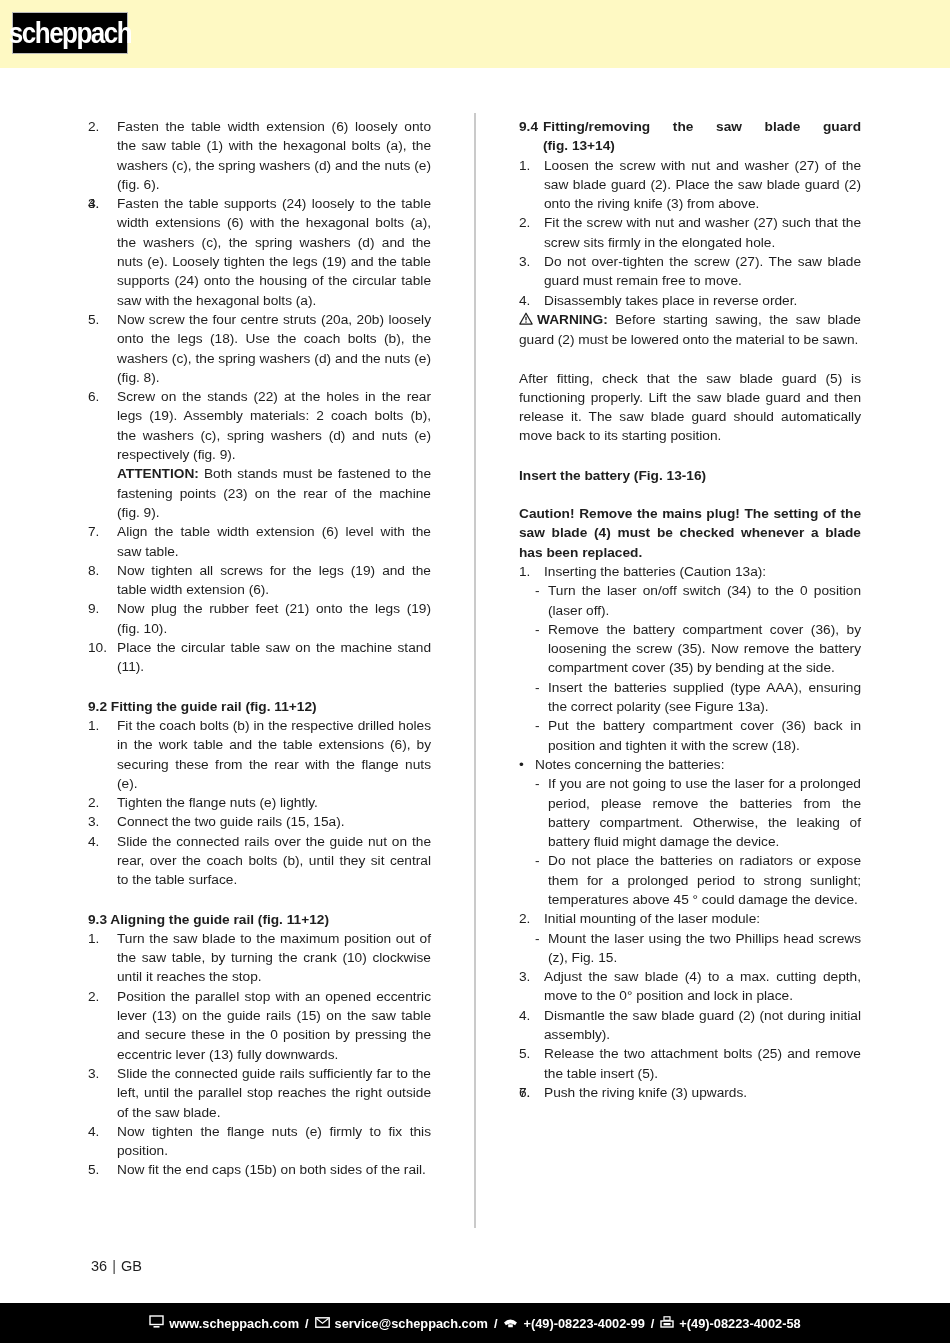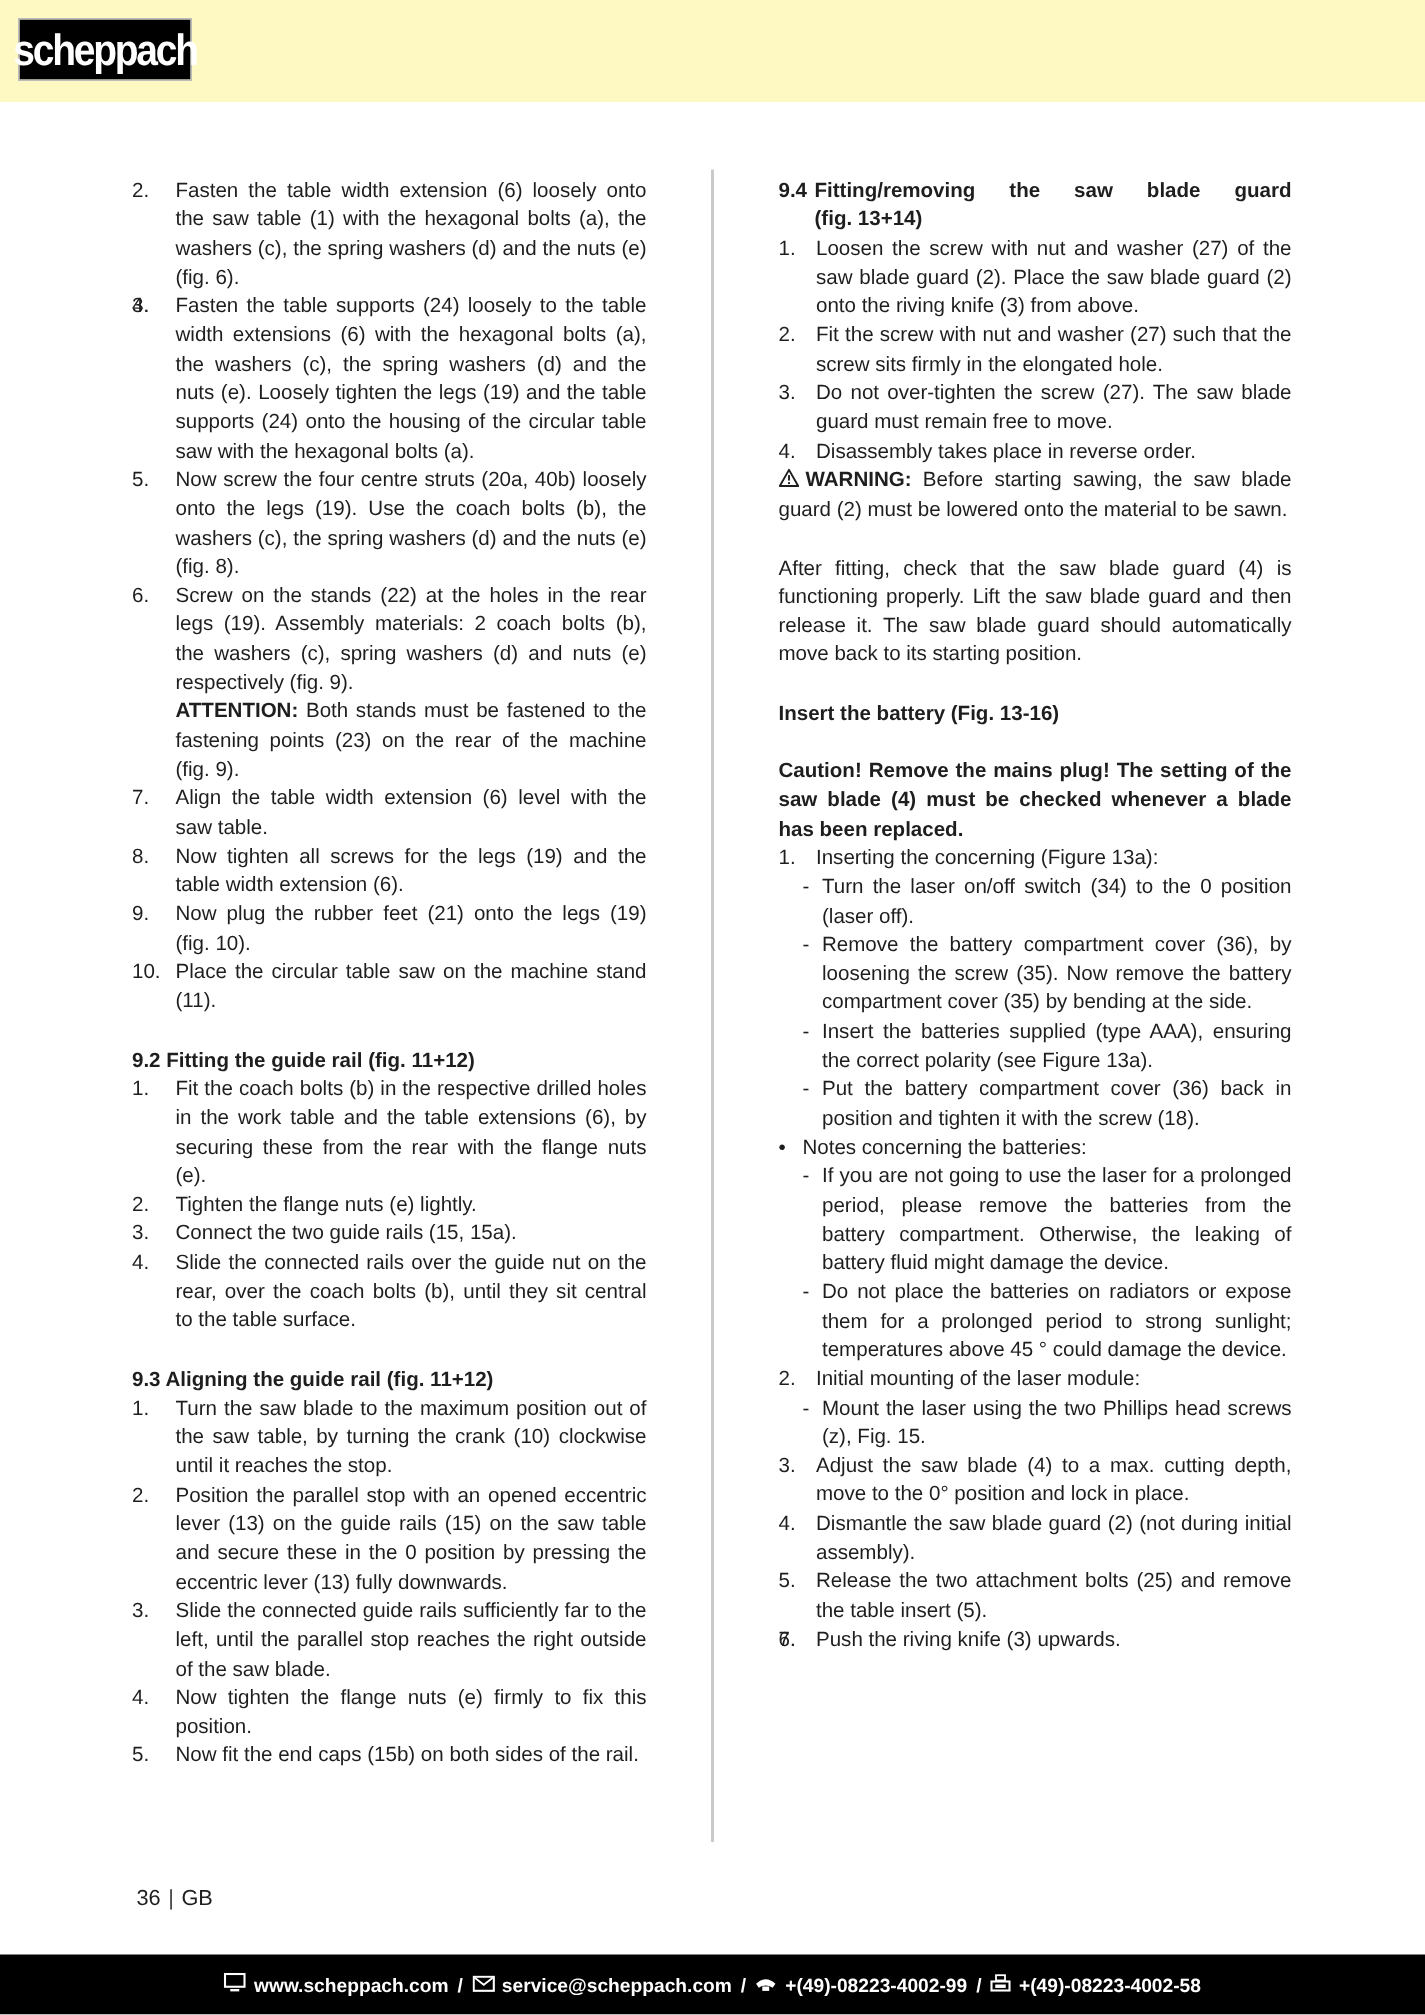--- a/index.html
+++ b/index.html
@@ -67,21 +67,21 @@
       <span>scheppach</span>
     </div>
   </div>
 
   <div class="col-divider"></div>
 
   <div class="col col-left">
     <div class="li"><span class="n">2.</span><span>Fasten the table width extension (6) loosely onto the saw table (1) with the hexagonal bolts (a), the washers (c), the spring washers (d) and the nuts (e) (fig. 6).</span></div>
     <div class="li"><span class="n">3.</span></div>
     <div class="li"><span class="n">4.</span><span>Fasten the table supports (24) loosely to the table width extensions (6) with the hexagonal bolts (a), the washers (c), the spring washers (d) and the nuts (e). Loosely tighten the legs (19) and the table supports (24) onto the housing of the circular table saw with the hexagonal bolts (a).</span></div>
-    <div class="li"><span class="n">5.</span><span>Now screw the four centre struts (20a, 40b) loosely onto the legs (19). Use the coach bolts (b), the washers (c), the spring washers (d) and the nuts (e) (fig. 8).</span></div>
+    <div class="li"><span class="n">5.</span><span>Now screw the four centre struts (20a, 20b) loosely onto the legs (18). Use the coach bolts (b), the washers (c), the spring washers (d) and the nuts (e) (fig. 8).</span></div>
     <div class="li"><span class="n">6.</span><span>Screw on the stands (22) at the holes in the rear legs (19). Assembly materials: 2 coach bolts (b), the washers (c), spring washers (d) and nuts (e) respectively (fig. 9).</span></div>
     <div class="cont"><b>ATTENTION:</b><span> Both stands must be fastened to the fastening points (23) on the rear of the machine (fig. 9).</span></div>
     <div class="li"><span class="n">7.</span><span>Align the table width extension (6) level with the saw table.</span></div>
     <div class="li"><span class="n">8.</span><span>Now tighten all screws for the legs (19) and the table width extension (6).</span></div>
     <div class="li"><span class="n">9.</span><span>Now plug the rubber feet (21) onto the legs (19) (fig. 10).</span></div>
     <div class="li"><span class="n">10.</span><span>Place the circular table saw on the machine stand (11).</span></div>
 
     <div class="h h-plain">9.2 Fitting the guide rail (fig. 11+12)</div>
     <div class="li"><span class="n">1.</span><span>Fit the coach bolts (b) in the respective drilled holes in the work table and the table extensions (6), by securing these from the rear with the flange nuts (e).</span></div>
     <div class="li"><span class="n">2.</span><span>Tighten the flange nuts (e) lightly.</span></div>
@@ -107,29 +107,29 @@
     <div class="li"><span class="n">4.</span><span>Disassembly takes place in reverse order.</span></div>
 
     <div class="warn">
       <span class="warn-icon"><svg width="14" height="13" viewBox="0 0 24 22">
             <path d="M12 2 L22.5 20.5 H1.5 Z" fill="none" stroke="#1e1e1e" stroke-width="2.2" stroke-linejoin="round"></path>
             <rect x="10.9" y="8" width="2.2" height="6.2" fill="#1e1e1e"></rect>
             <rect x="10.9" y="16" width="2.2" height="2.2" fill="#1e1e1e"></rect>
           </svg></span><b>WARNING:</b><span> Before starting sawing, the saw blade guard (2) must be lowered onto the material to be sawn.</span>
     </div>
 
-    <div class="note">After fitting, check that the saw blade guard (4) is functioning properly. Lift the saw blade guard and then release it. The saw blade guard should automatically move back to its starting position.</div>
+    <div class="note">After fitting, check that the saw blade guard (5) is functioning properly. Lift the saw blade guard and then release it. The saw blade guard should automatically move back to its starting position.</div>
 
     <div class="h h-plain">
       <div>Insert the battery (Fig. 13-16)</div>
     </div>
 
     <div class="caution">Caution! Remove the mains plug! The setting of the saw blade (4) must be checked whenever a blade has been replaced.</div>
 
-    <div class="li"><span class="n">1.</span><span>Inserting the concerning (Figure 13a):</span></div>
+    <div class="li"><span class="n">1.</span><span>Inserting the batteries (Caution 13a):</span></div>
     <div class="li2"><span class="n2">-</span><span>Turn the laser on/off switch (34) to the 0 position (laser off).</span></div>
     <div class="li2"><span class="n2">-</span><span>Remove the battery compartment cover (36), by loosening the screw (35). Now remove the battery compartment cover (35) by bending at the side.</span></div>
     <div class="li2"><span class="n2">-</span><span>Insert the batteries supplied (type AAA), ensuring the correct polarity (see Figure 13a).</span></div>
     <div class="li2"><span class="n2">-</span><span>Put the battery compartment cover (36) back in position and tighten it with the screw (18).</span></div>
 
     <div class="lib"><span class="nb">•</span><span>Notes concerning the batteries:</span></div>
     <div class="li2"><span class="n2">-</span><span>If you are not going to use the laser for a prolonged period, please remove the batteries from the battery compartment. Otherwise, the leaking of battery fluid might damage the device.</span></div>
     <div class="li2"><span class="n2">-</span><span>Do not place the batteries on radiators or expose them for a prolonged period to strong sunlight; temperatures above 45 ° could damage the device.</span></div>
 
     <div class="li"><span class="n">2.</span><span>Initial mounting of the laser module:</span></div>

